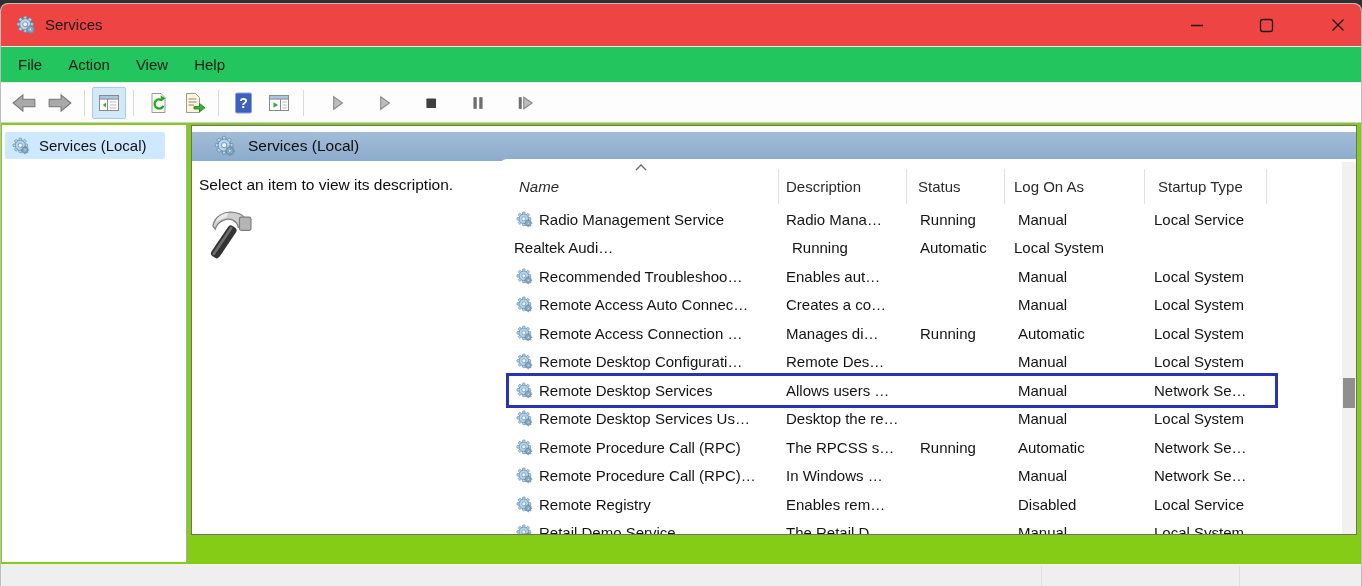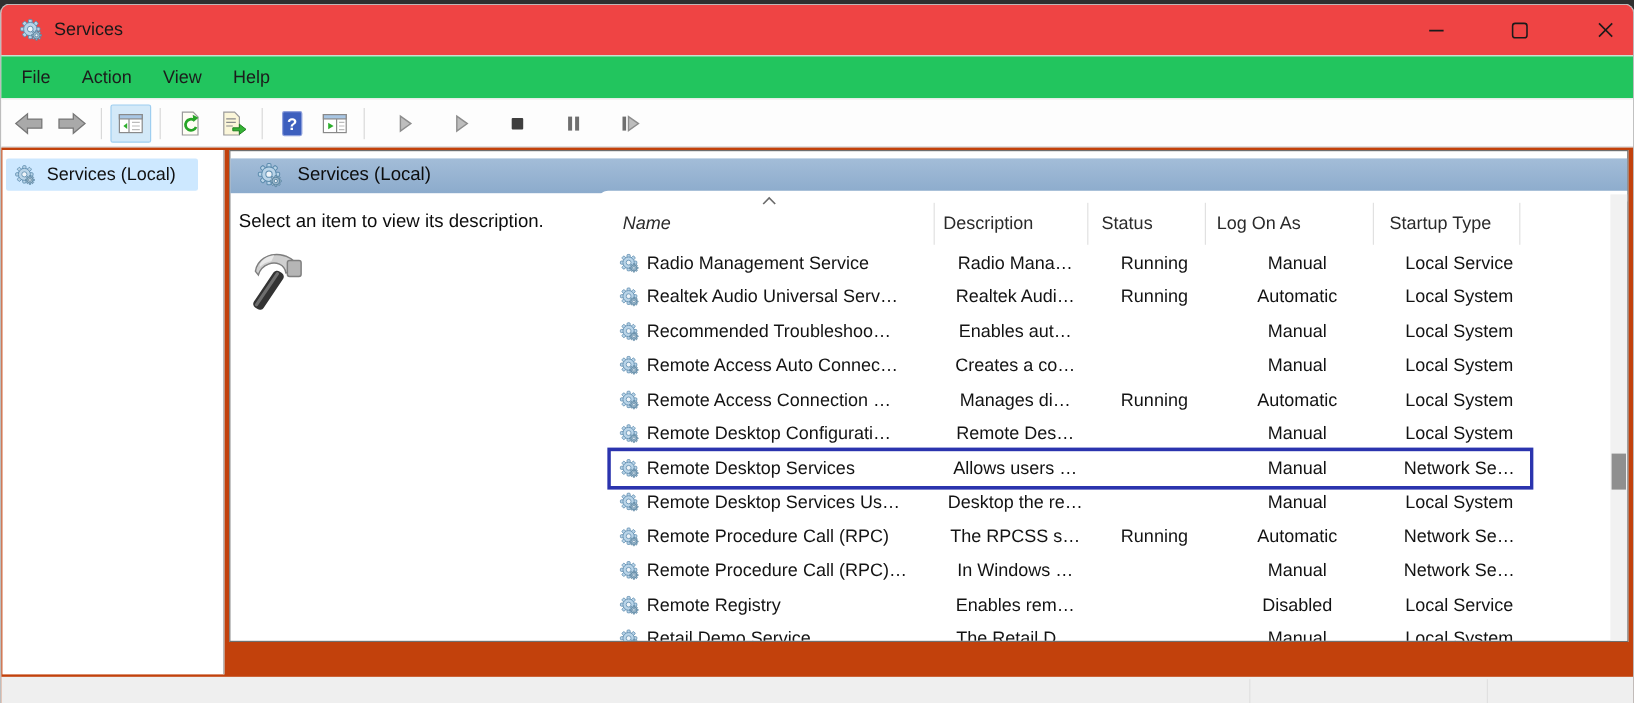--- a/index.html
+++ b/index.html
@@ -26,21 +26,21 @@
   .toolbar { position:absolute; left:0; top:78px; width:100%; height:41px; background:#fdfdfd;
              border-top:1px solid #ececec; border-bottom:1px solid #cfcfcf;
              display:flex; align-items:center; }
   .tbtn { width:34px; height:32px; display:flex; align-items:center; justify-content:center;
           background:transparent; border:1px solid transparent; margin:0 1px; }
   .tbtn svg { display:block; }
   .tbtn.active { background:#d3e9f8; border:1px solid #9ecef0; border-radius:2px; }
   .tsep { width:1px; height:26px; background:#d9d9d9; margin:0 6px; }
 
   
-  .content { position:absolute; left:0; top:119px; width:100%; height:464px; background:#c2410c;text-align:center; }
+  .content { position:absolute; left:0; top:119px; width:100%; height:464px; background:#84cc16; }
 
   
   .lpane { position:absolute; left:1px; top:2px; width:185px; height:437px; background:#fff;
            border-right:1px solid #aaaaaa; }
   .tree-item { position:absolute; left:3px; top:7px; width:160px; height:27px; display:flex;
                align-items:center; background:#cde8ff; border-radius:2px; padding-left:7px; }
   .tree-item .gearsvg { width:18px; height:18px; margin-right:9px; }
   .tree-item span { font-size:15px; color:#111; }
 
   
@@ -312,27 +312,20 @@
       </svg>
       <span class="txt">Radio Management Service</span>
     </span>
     <span class="cell desc">Radio Mana…</span>
     <span class="cell status">Running</span>
     <span class="cell startup">Manual</span>
     <span class="cell logon">Local Service</span>
 
   </div>
             <div class="svc-row">
-    <span class="cell name">
-      <svg class="gearsvg" viewBox="0 0 26 26">
-        <use href="#gear" class="g-big"></use>
-        <use href="#gear" class="g-small" transform="translate(12.5 12.5) scale(0.52)"></use>
-      </svg>
-      <span class="txt">Realtek Audio Universal Serv…</span>
-    </span>
     <span class="cell desc">Realtek Audi…</span>
     <span class="cell status">Running</span>
     <span class="cell startup">Automatic</span>
     <span class="cell logon">Local System</span>
 
   </div>
             <div class="svc-row">
     <span class="cell name">
       <svg class="gearsvg" viewBox="0 0 26 26">
         <use href="#gear" class="g-big"></use>

